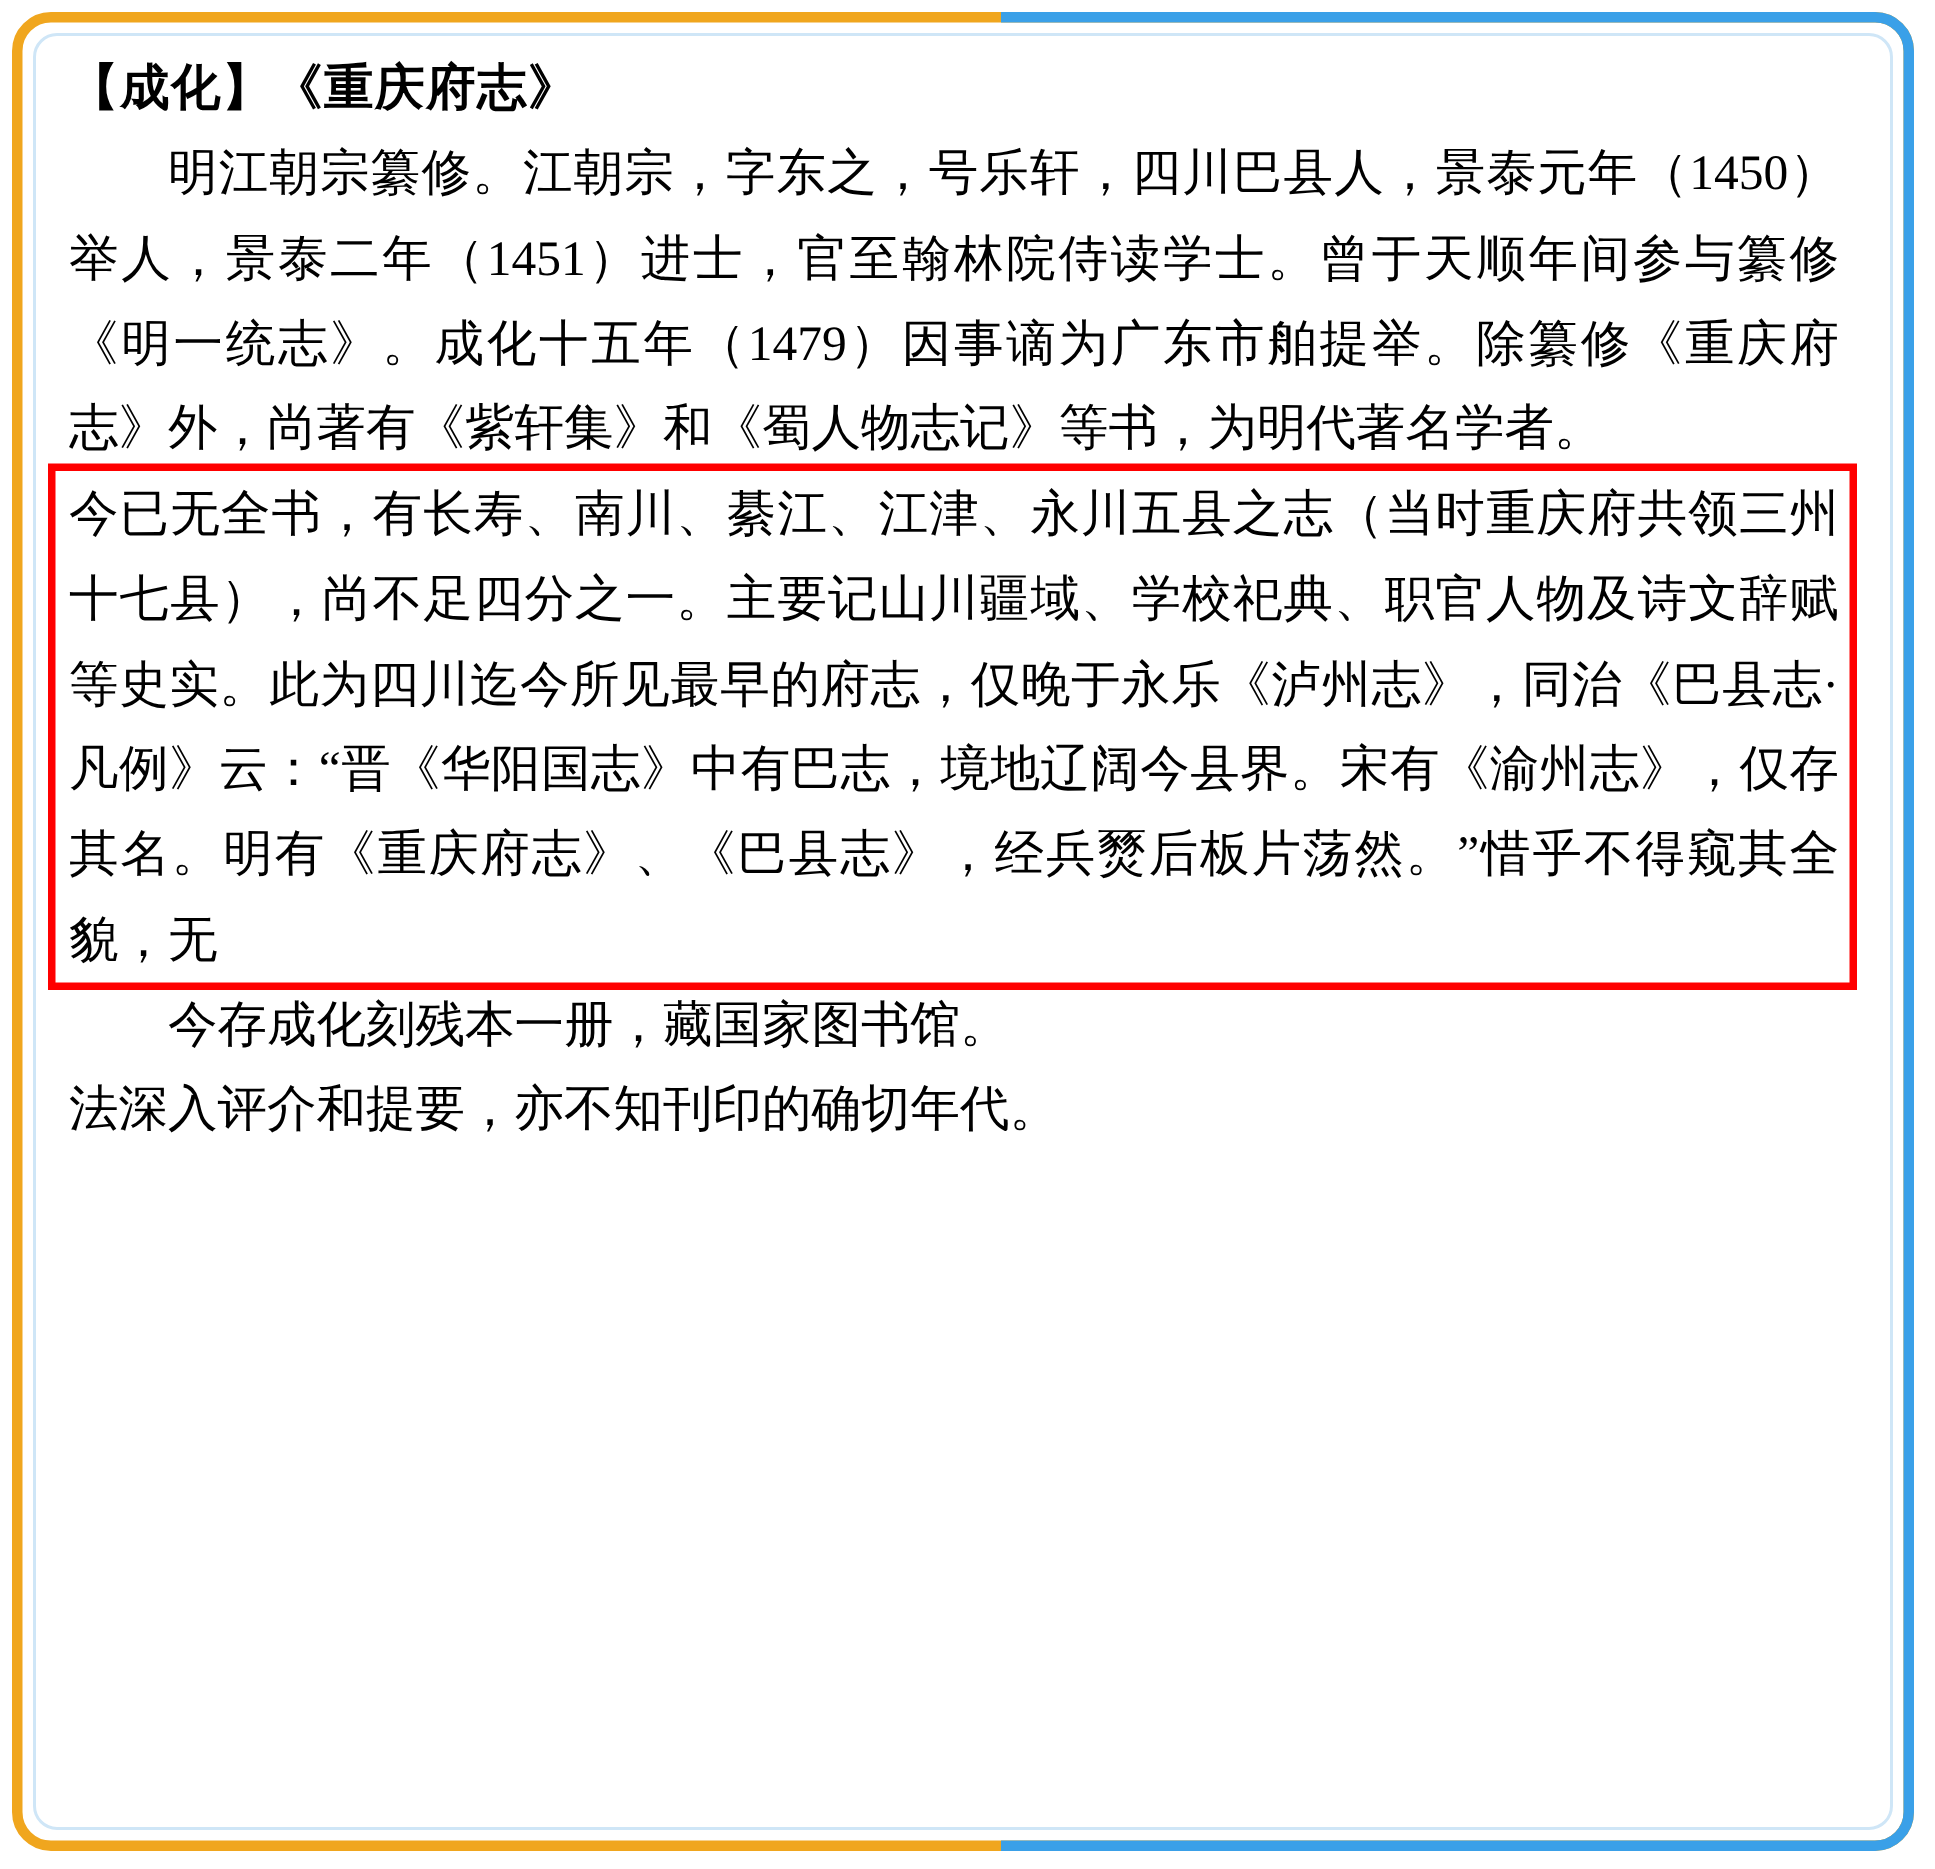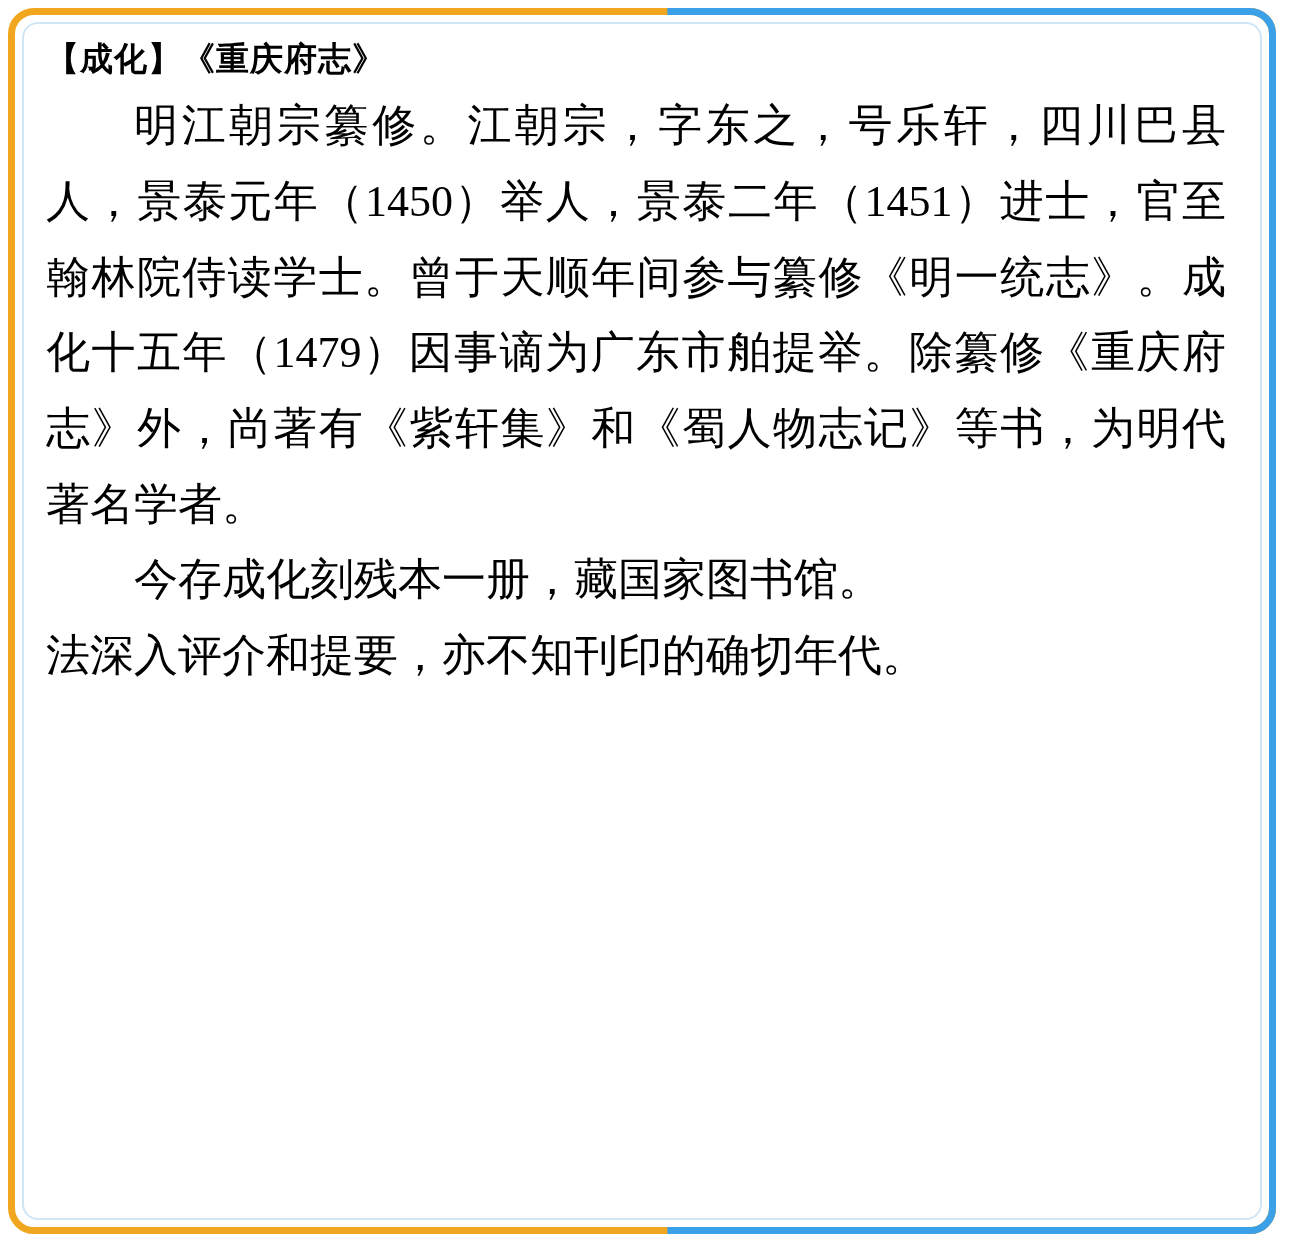--- a/index.html
+++ b/index.html
@@ -65,21 +65,21 @@
   }
   .title {
     font-size: 33px;
     font-weight: 700;
     letter-spacing: 1px;
     color: #000000;
     margin: 0 0 6px 0;
     line-height: 1.4;
   }
   .para {
-    font-size: 44px;
+    font-size: 33px;
     line-height: 1.72;
     color: #000;
     margin: 0;
     text-align: justify;
     text-justify: inter-ideograph;
     text-indent: 2em;
   }
   .para.no-indent {
     text-indent: 0;
   }
@@ -107,19 +107,23 @@
   <div class="frame-blue"></div>
   <div class="frame-inner"></div>
 
   <div class="content">
 
     <h1 class="title">【成化】《重庆府志》</h1>
 
     <p class="para">明江朝宗纂修。江朝宗，字东之，号乐轩，四川巴县人，景泰元年（1450）举人，景泰二年（1451）进士，官至翰林院侍读学士。曾于天顺年间参与纂修《明一统志》。成化十五年（1479）因事谪为广东市舶提举。除纂修《重庆府志》外，尚著有《紫轩集》和《蜀人物志记》等书，为明代著名学者。</p>
 
 
+    <div class="highlight-wrap">
+      <div class="highlight-box"></div>
+      <p class="para no-indent">今已无全书，有长寿、南川、綦江、江津、永川五县之志（当时重庆府共领三州十七县），尚不足四分之一。主要记山川疆域、学校祀典、职官人物及诗文辞赋等史实。此为四川迄今所见最早的府志，仅晚于永乐《泸州志》，同治《巴县志·凡例》云：“晋《华阳国志》中有巴志，境地辽阔今县界。宋有《渝州志》，仅存其名。明有《重庆府志》、《巴县志》，经兵燹后板片荡然。”惜乎不得窥其全貌，无</p>
+    </div>
 
     <p class="para">今存成化刻残本一册，藏国家图书馆。</p>
 
     <p class="para no-indent">法深入评介和提要，亦不知刊印的确切年代。</p>
 
   </div>
 </div>
 
 </body></html>

